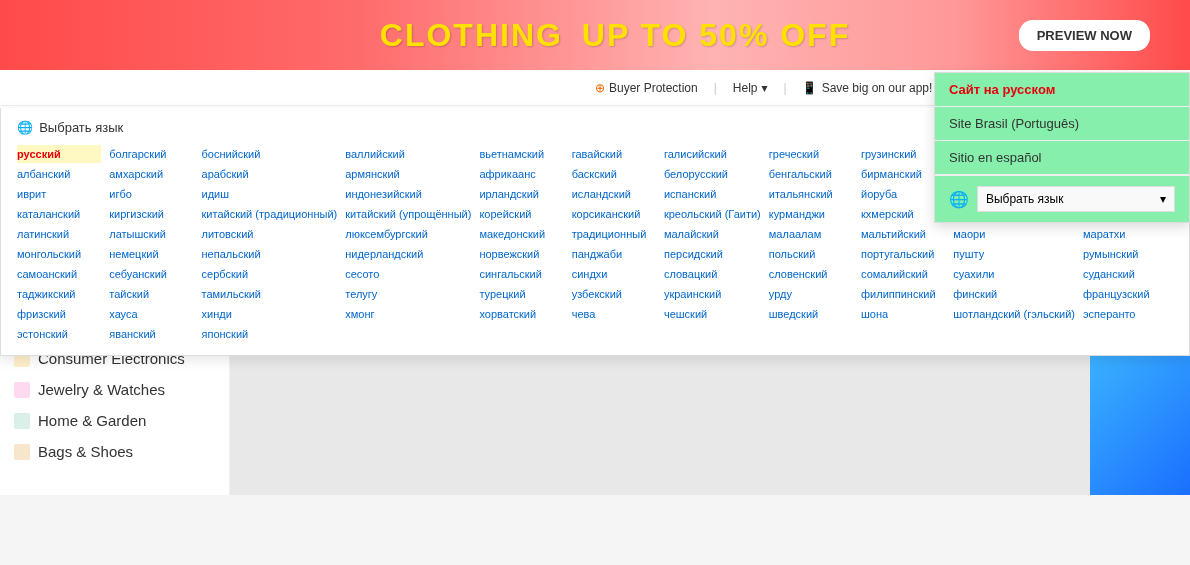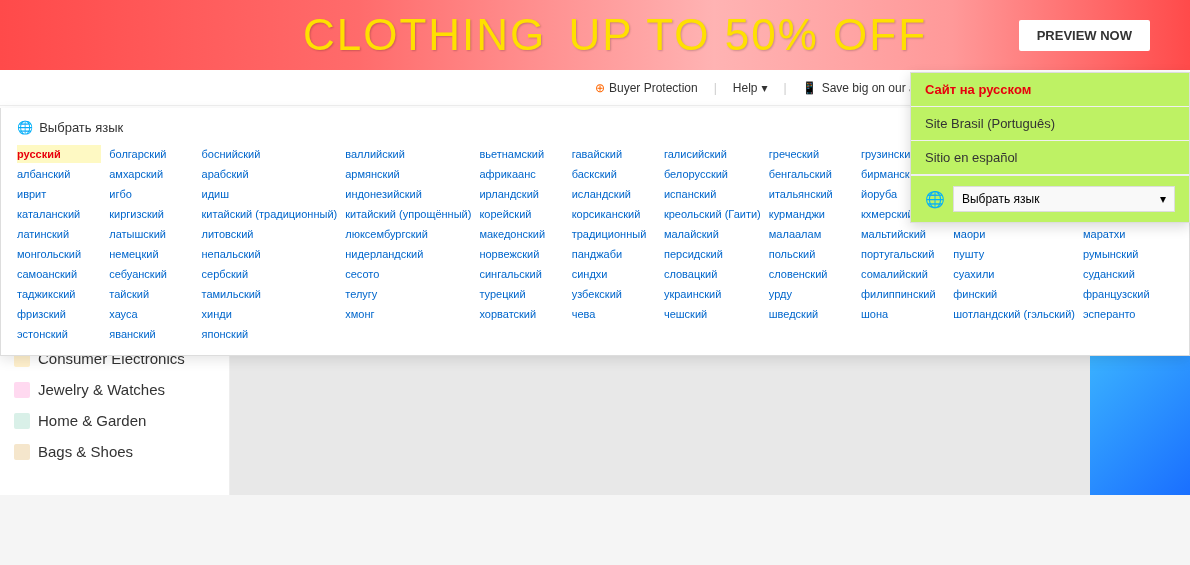--- a/index.html
+++ b/index.html
@@ -6,29 +6,29 @@
     body { font-family: Arial, sans-serif; font-size: 12px; background: #f5f5f5; width: 1190px; overflow-x: hidden; }
 
     
     .banner {
       width: 100%; height: 70px;
       background: linear-gradient(90deg, #ff4a4a 0%, #ff6b6b 30%, #ffb3b3 60%, #ff9999 80%, #ff4a4a 100%);
       display: flex; align-items: center; justify-content: center;
       position: relative; overflow: hidden;
     }
     .banner-text {
-      font-size: 44px; font-weight: 400; letter-spacing: 2px; color: white;
+      font-size: 32px; font-weight: 700; letter-spacing: 2px; color: white;
       text-shadow: 1px 1px 2px rgba(0,0,0,0.2);
       margin-left: 40px;
     }
     .banner-text span { color: #ffe000; }
     .banner-preview-btn {
       position: absolute; right: 40px;
       background: white; color: #333; font-weight: bold; font-size: 13px;
-      padding: 8px 18px; border: none; cursor: pointer; border-radius: 2px;
+      padding: 8px 18px; border: none; cursor: pointer; border-radius: 14px;
     }
 
     
     .top-bar {
       background: #fff; height: 36px; display: flex; align-items: center;
       justify-content: flex-end; padding: 0 20px; border-bottom: 1px solid #eee;
       font-size: 12px; color: #333; gap: 16px;
     }
     .top-bar-item { display: flex; align-items: center; gap: 4px; cursor: pointer; }
     .top-bar-separator { color: #ccc; }
@@ -74,22 +74,22 @@
     }
     .sidebar-item { padding: 7px 14px; font-size: 15px; color: #333; cursor: pointer; display: flex; align-items: center; gap: 8px; }
     .sidebar-item.active { background: #fff5f5; }
     .sidebar-icon { width: 16px; height: 16px; background: #ddd; border-radius: 2px; flex-shrink: 0; }
 
     
     .content { flex: 1; background: #e8e8e8; position: relative; overflow: hidden; height: 280px; }
 
     
     .lang-dropdown {
-      position: absolute; top: 72px; right: 0; width: 280px;
-      background: #bef264; border: 1px solid #ddd; box-shadow: 0 4px 12px rgba(0,0,0,0.15);
+      position: absolute; top: 72px; right: 0; width: 256px;
+      background: #86efac; border: 1px solid #ddd; box-shadow: 0 4px 12px rgba(0,0,0,0.15);
       z-index: 200; pointer-events: all;
     }
     .lang-option { padding: 9px 14px; font-size: 13px; color: #333; cursor: pointer; border-bottom: 1px solid #f0f0f0; }
     .lang-option.highlighted { color: #e8000d; font-weight: bold; }
     .lang-select-row { padding: 10px 14px; display: flex; align-items: center; gap: 8px; border-top: 1px solid #eee; }
     .lang-select-globe { font-size: 16px; }
     .lang-select-box { flex: 1; border: 1px solid #ddd; padding: 5px 8px; font-size: 12px; background: #f9f9f9; display: flex; justify-content: space-between; align-items: center; cursor: pointer; }
 
     
     .lang-grid-dropdown {

